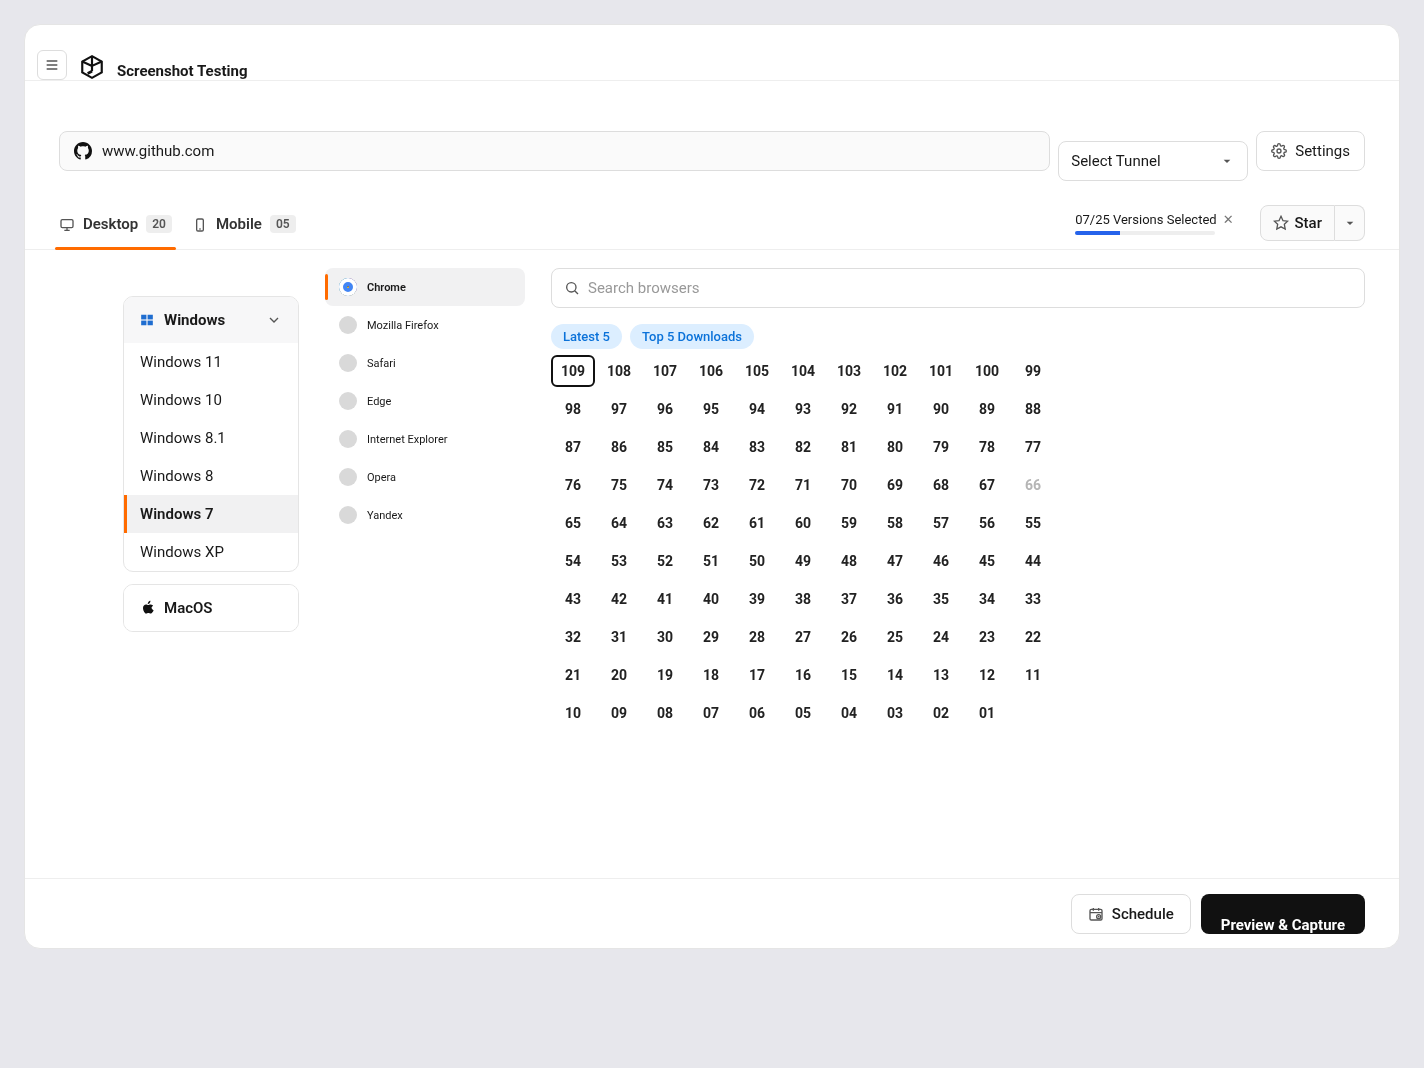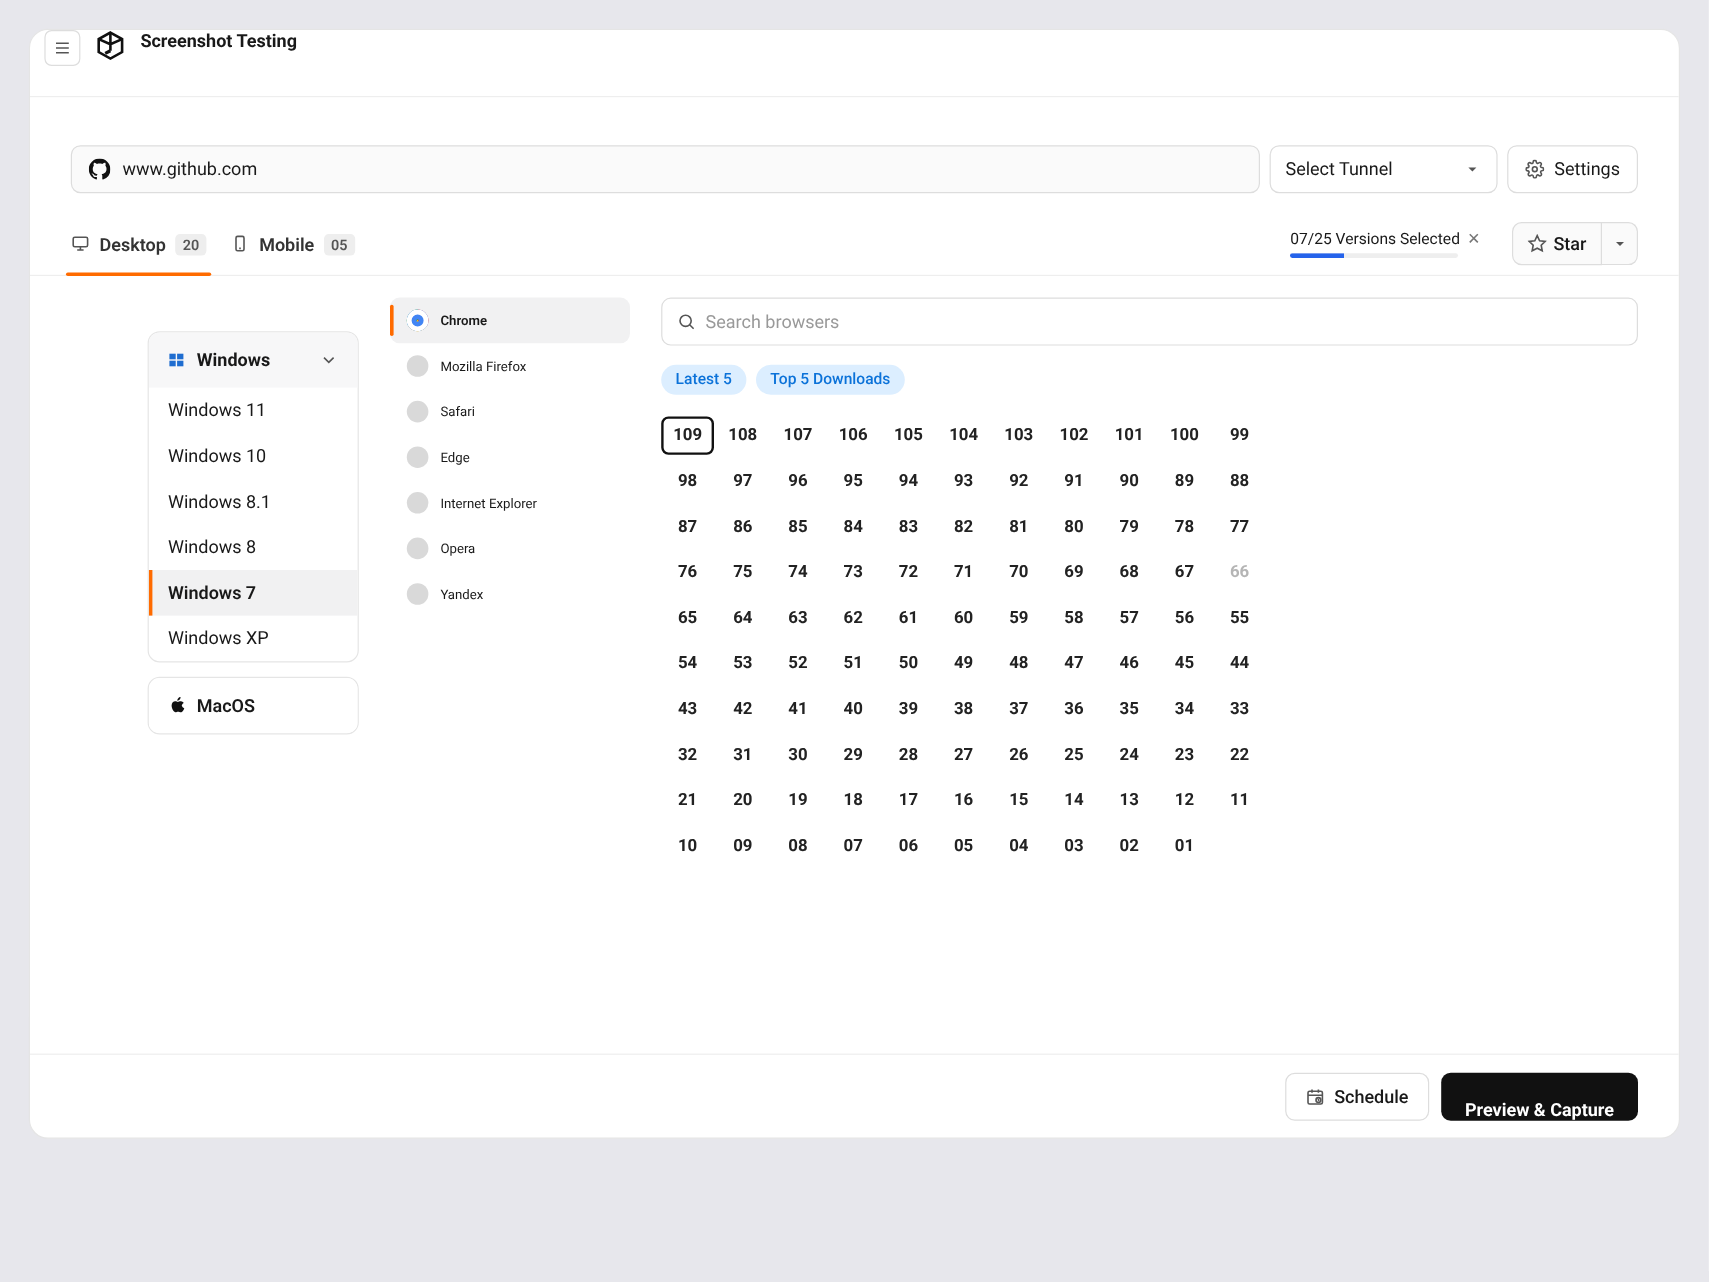--- a/index.html
+++ b/index.html
@@ -19,21 +19,21 @@
     height: 925px;
     display: flex;
     flex-direction: column;
     overflow: hidden;
   }
   
   .topbar {
     height: 56px;
     padding: 0 12px;
     display: flex;
-    align-items: flex-start;
+    align-items: flex-end;
     gap: 12px;
     border-bottom: 1px solid #eee;
   }
   .menu-btn {
     width: 30px; height: 30px;
     border: 1px solid #ddd;
     border-radius: 6px;
     display: flex; align-items: center; justify-content: center;
     cursor: pointer;
   }
@@ -64,20 +64,21 @@
     width: 190px;
     height: 40px;
     border: 1px solid #ddd;
     border-radius: 8px;
     display: flex;
     align-items: center;
     padding: 0 12px;
     justify-content: space-between;
     font-size: 15px;
     cursor: pointer;
+    margin-top: 20px;
   }
   .settings-btn {
     height: 40px;
     border: 1px solid #ddd;
     border-radius: 8px;
     display: flex;
     align-items: center;
     padding: 0 14px;
     gap: 8px;
     font-size: 15px;
@@ -87,21 +88,21 @@
   .tabs-row {
     padding: 0 34px;
     display: flex;
     align-items: center;
     border-bottom: 1px solid #eee;
     gap: 20px;
     position: relative;
   }
   .tab {
     display: flex;
-    align-items: flex-start;
+    align-items: flex-end;
     gap: 8px;
     padding: 10px 0 16px;
     position: relative;
     cursor: pointer;
     font-weight: 600;
     font-size: 15px;
     color: #333;
   }
   .tab .badge {
     background: #eee;
@@ -226,21 +227,21 @@
     height: 40px;
     border: 1px solid #ddd;
     border-radius: 8px;
     display: flex;
     align-items: center;
     padding: 0 12px;
     gap: 8px;
     color: #999;
     font-size: 15px;
   }
-  .chip-row { display: flex; gap: 8px; margin: 16px 0 18px; align-items: flex-end; }
+  .chip-row { display: flex; gap: 8px; margin: 16px 0 6px; align-items: flex-end; }
   .chip {
     background: #dceeff;
     color: #0b72d9;
     font-size: 13px;
     font-weight: 500;
     padding: 5px 12px;
     border-radius: 14px;
     cursor: pointer;
   }
   .version-grid {

